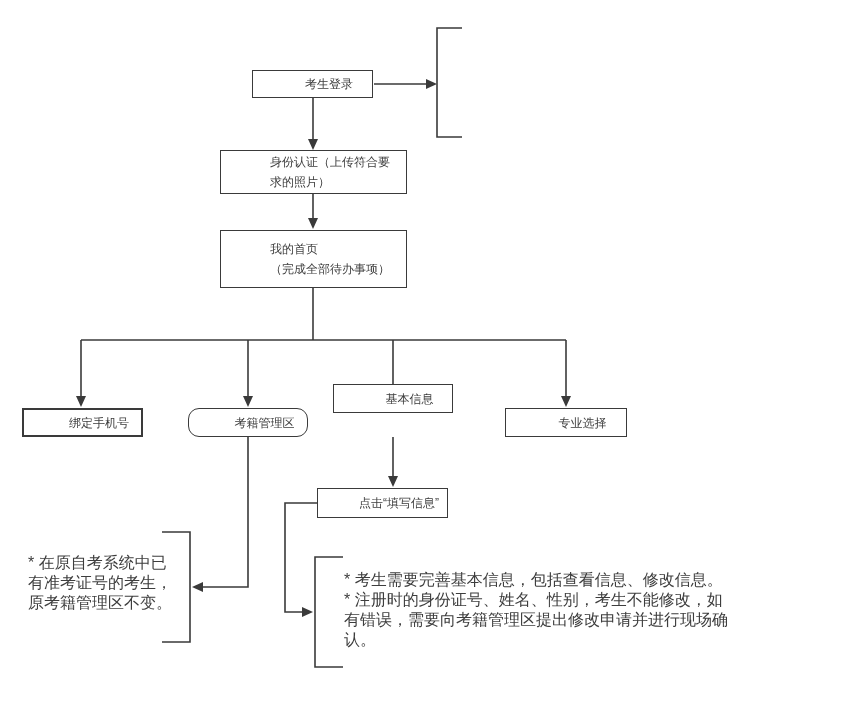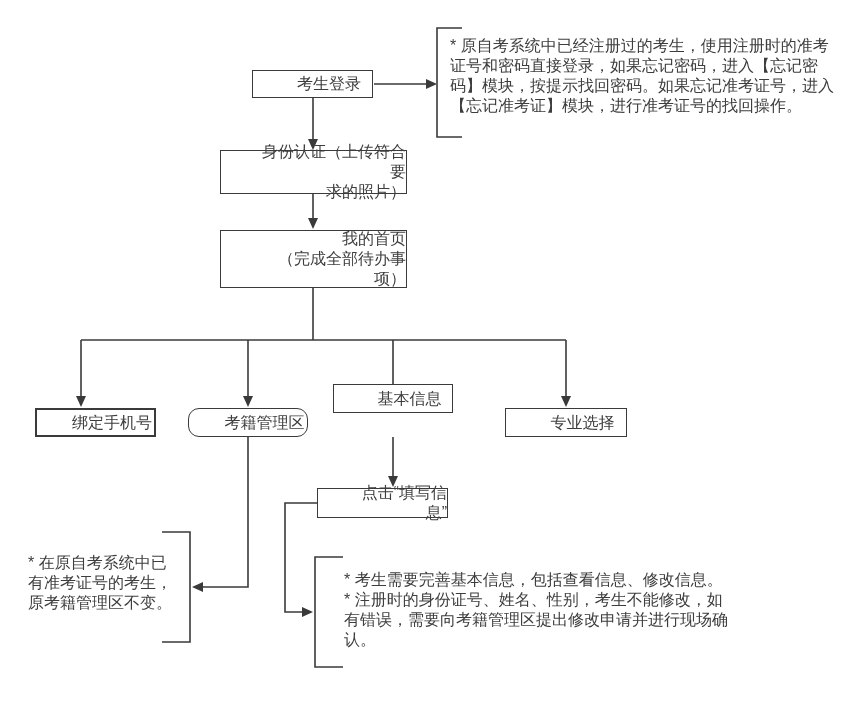--- a/index.html
+++ b/index.html
@@ -19,39 +19,39 @@
   }
   .canvas { position: absolute; left: 0; top: 0; width: 862px; height: 710px; }
   svg.connectors { position: absolute; left: 0; top: 0; width: 862px; height: 710px; }
   .cline { stroke: var(--color-line); stroke-width: 1.6; fill: none; }
   .carrow { fill: var(--color-line); stroke: none; }
   .node {
     position: absolute;
     background: var(--color-node_bg);
     border: 1.5px solid var(--color-line);
     display: flex; align-items: center; justify-content: center;
-    text-align: right;
-    font-size: 16px; line-height: 20px;
+    text-align: left;
+    font-size: 12px; line-height: 20px;
     white-space: pre-line;
     color: var(--color-text);
     padding-left: 33px;
   }
   .node.bold-border { border-width: 2px; }
   .note {
     position: absolute;
     font-size: 16px; line-height: 20px;
     white-space: pre-line;
     color: var(--color-text);
     text-align: left;
   }
   
   #node-login    { left: 252px; top: 70px;  width: 121px; height: 28px; }
   #node-identity { left: 220px; top: 150px; width: 187px; height: 44px; }
   #node-home     { left: 220px; top: 230px; width: 187px; height: 58px; }
-  #node-phone    { left: 35px;  top: 408px; width: 121px; height: 29px; }
+  #node-phone    { left: 22px;  top: 408px; width: 121px; height: 29px; }
   #node-registry { left: 188px; top: 408px; width: 120px; height: 29px; border-radius: 11px; }
   #node-basic    { left: 333px; top: 384px; width: 120px; height: 29px; }
   #node-major    { left: 505px; top: 408px; width: 122px; height: 29px; }
   #node-fill     { left: 317px; top: 488px; width: 131px; height: 30px; }
   
   #note-top-right    { left: 450px; top: 36px;  width: 412px; }
   #note-bottom-left  { left: 28px;  top: 553px; width: 172px; }
   #note-bottom-right { left: 344px; top: 570px; width: 534px; }
 </style>
 </head>
@@ -122,24 +122,20 @@
   <div class="node" id="node-identity">身份认证（上传符合要
 求的照片）</div>
   <div class="node" id="node-home">我的首页
 （完成全部待办事项）</div>
   <div class="node bold-border" id="node-phone">绑定手机号</div>
   <div class="node" id="node-registry">考籍管理区</div>
   <div class="node" id="node-basic">基本信息</div>
   <div class="node" id="node-major">专业选择</div>
   <div class="node" id="node-fill">点击“填写信息”</div>
 
-  <div class="note" id="note-top-right">* 原自考系统中已经注册过的考生，使用注册时的准考
-证号和密码直接登录，如果忘记密码，进入【忘记密
-码】模块，按提示找回密码。如果忘记准考证号，进入
-【忘记准考证】模块，进行准考证号的找回操作。</div>
   <div class="note" id="note-bottom-left">* 在原自考系统中已
 有准考证号的考生，
 原考籍管理区不变。</div>
   <div class="note" id="note-bottom-right">* 考生需要完善基本信息，包括查看信息、修改信息。
 * 注册时的身份证号、姓名、性别，考生不能修改，如
 有错误，需要向考籍管理区提出修改申请并进行现场确
 认。</div>
 
 </div>
 

